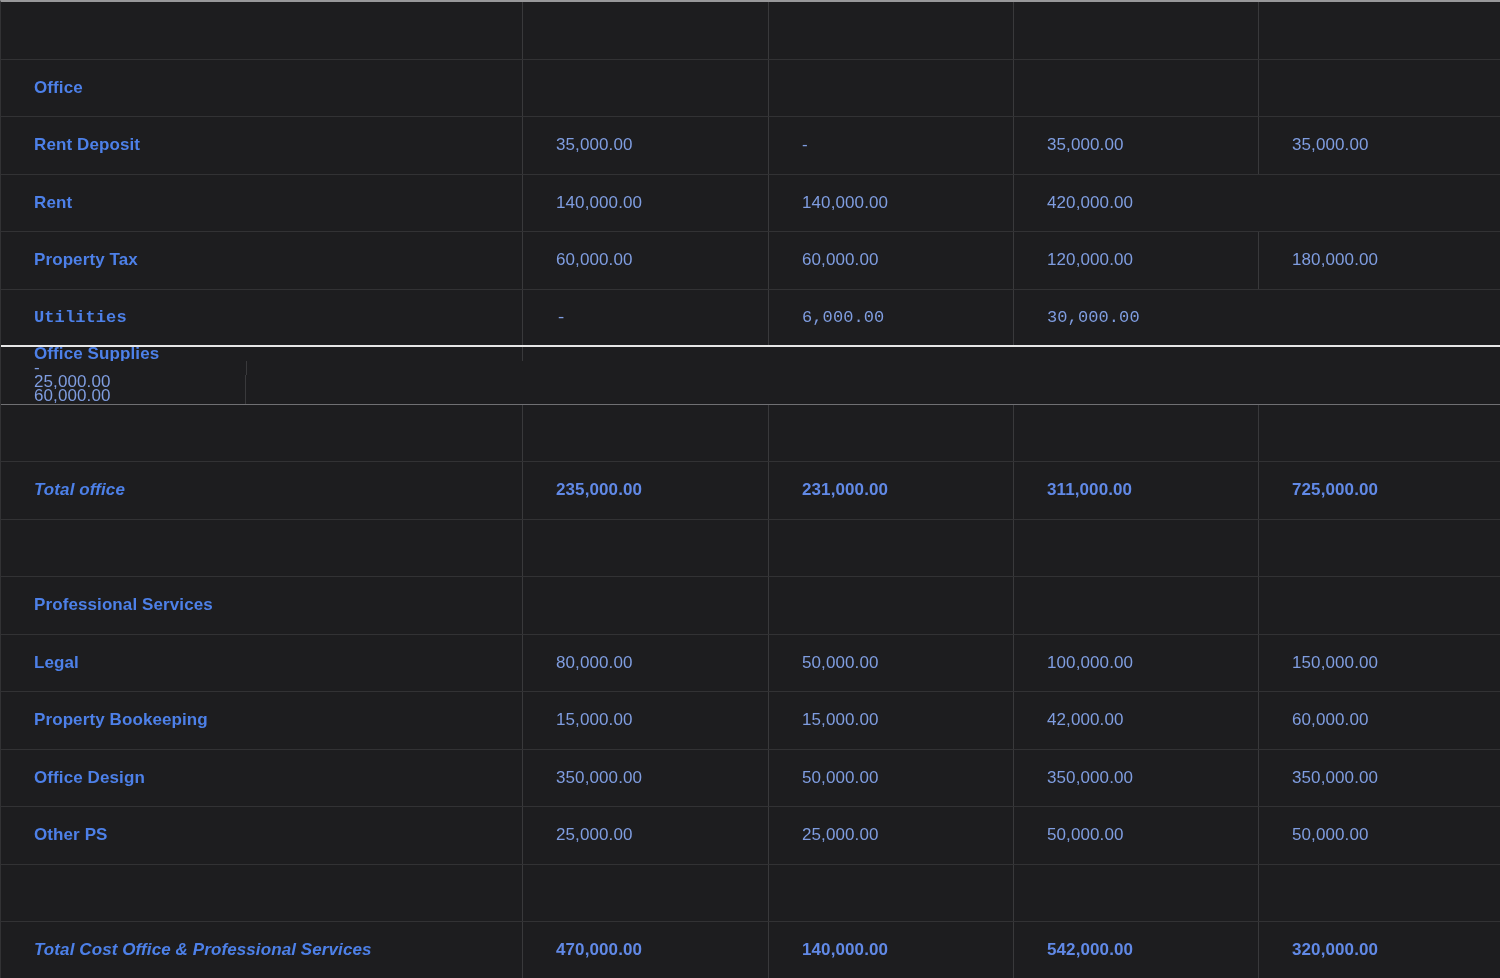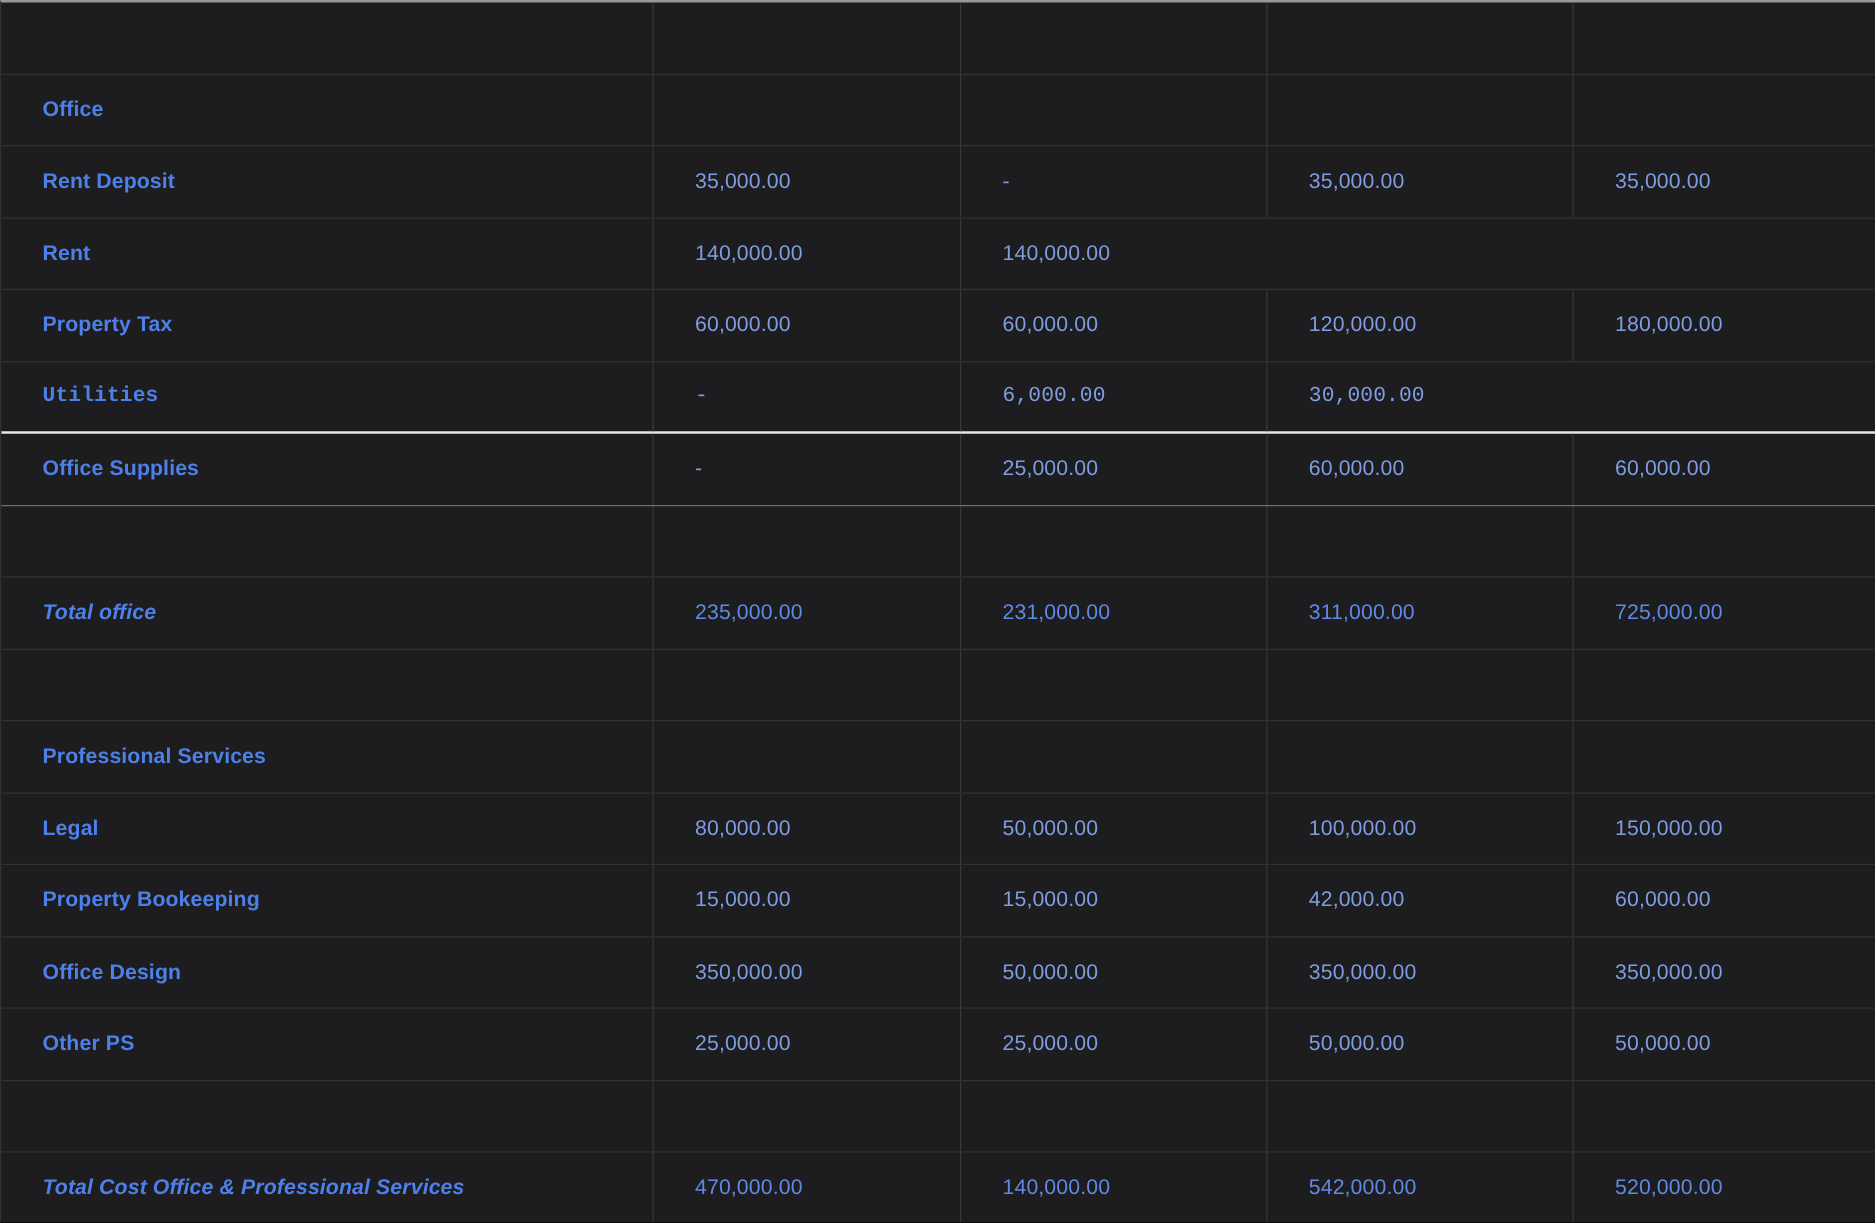--- a/index.html
+++ b/index.html
@@ -23,39 +23,39 @@
     border-left:1px solid var(--row-border);
     overflow:hidden;
     position:relative;
   }
   .r{
     display:flex;
     height:57.5px;
     border-bottom:1px solid var(--row-border);
   }
   .r.last{border-bottom:1px solid #3a3a3c;}
-  .r.hl{border-bottom:1px solid var(--hl-bottom);}
+  .r.hl{border-bottom:1px solid var(--hl-bottom);flex-direction:column;}
   .r.pre-hl{border-bottom:2px solid var(--hl-top);font-family:Liberation Mono, monospace;}
   .c{
     display:flex;align-items:center;
     padding-left:33px;
     border-right:1px solid var(--col-border);
     overflow:hidden;white-space:nowrap;
     font-size:17px;
     letter-spacing:.1px;
   }
   .c:last-child{border-right:none;}
   .c0{width:522px;}
   .c1{width:246px;}
   .c2{width:245px;}
   .c3{width:245px;}
   .c4{width:242px;flex:1;}
   .lbl{color:var(--label-blue);font-weight:700;}
   .val{color:var(--value-blue);font-weight:400;}
-  .r.total .val{color:var(--total-blue);font-weight:400;}
+  .r.total .val{color:var(--total-blue);font-weight:700;}
   .r.total .lbl{color:var(--label-blue);font-weight:700;font-style:italic;}
 </style>
 </head>
 <body>
 
 <div class="sheet">
 
   <div class="r">
     <div class="c c0 lbl"></div>
     <div class="c c1 val"></div>
@@ -77,20 +77,21 @@
     <div class="c c1 val">35,000.00</div>
     <div class="c c2 val">-</div>
     <div class="c c3 val">35,000.00</div>
     <div class="c c4 val">35,000.00</div>
   </div>
 
   <div class="r">
     <div class="c c0 lbl">Rent</div>
     <div class="c c1 val">140,000.00</div>
     <div class="c c2 val">140,000.00</div>
+    <div class="c c4 val">420,000.00</div>
   </div>
 
   <div class="r">
     <div class="c c0 lbl">Property Tax</div>
     <div class="c c1 val">60,000.00</div>
     <div class="c c2 val">60,000.00</div>
     <div class="c c3 val">120,000.00</div>
     <div class="c c4 val">180,000.00</div>
   </div>
 
@@ -179,16 +180,16 @@
     <div class="c c2 val"></div>
     <div class="c c3 val"></div>
     <div class="c c4 val"></div>
   </div>
 
   <div class="r total last">
     <div class="c c0 lbl">Total Cost Office &amp; Professional Services</div>
     <div class="c c1 val">470,000.00</div>
     <div class="c c2 val">140,000.00</div>
     <div class="c c3 val">542,000.00</div>
-    <div class="c c4 val">520,000.00</div>
+    <div class="c c4 val">320,000.00</div>
   </div>
 
 </div>
 
 </body></html>

